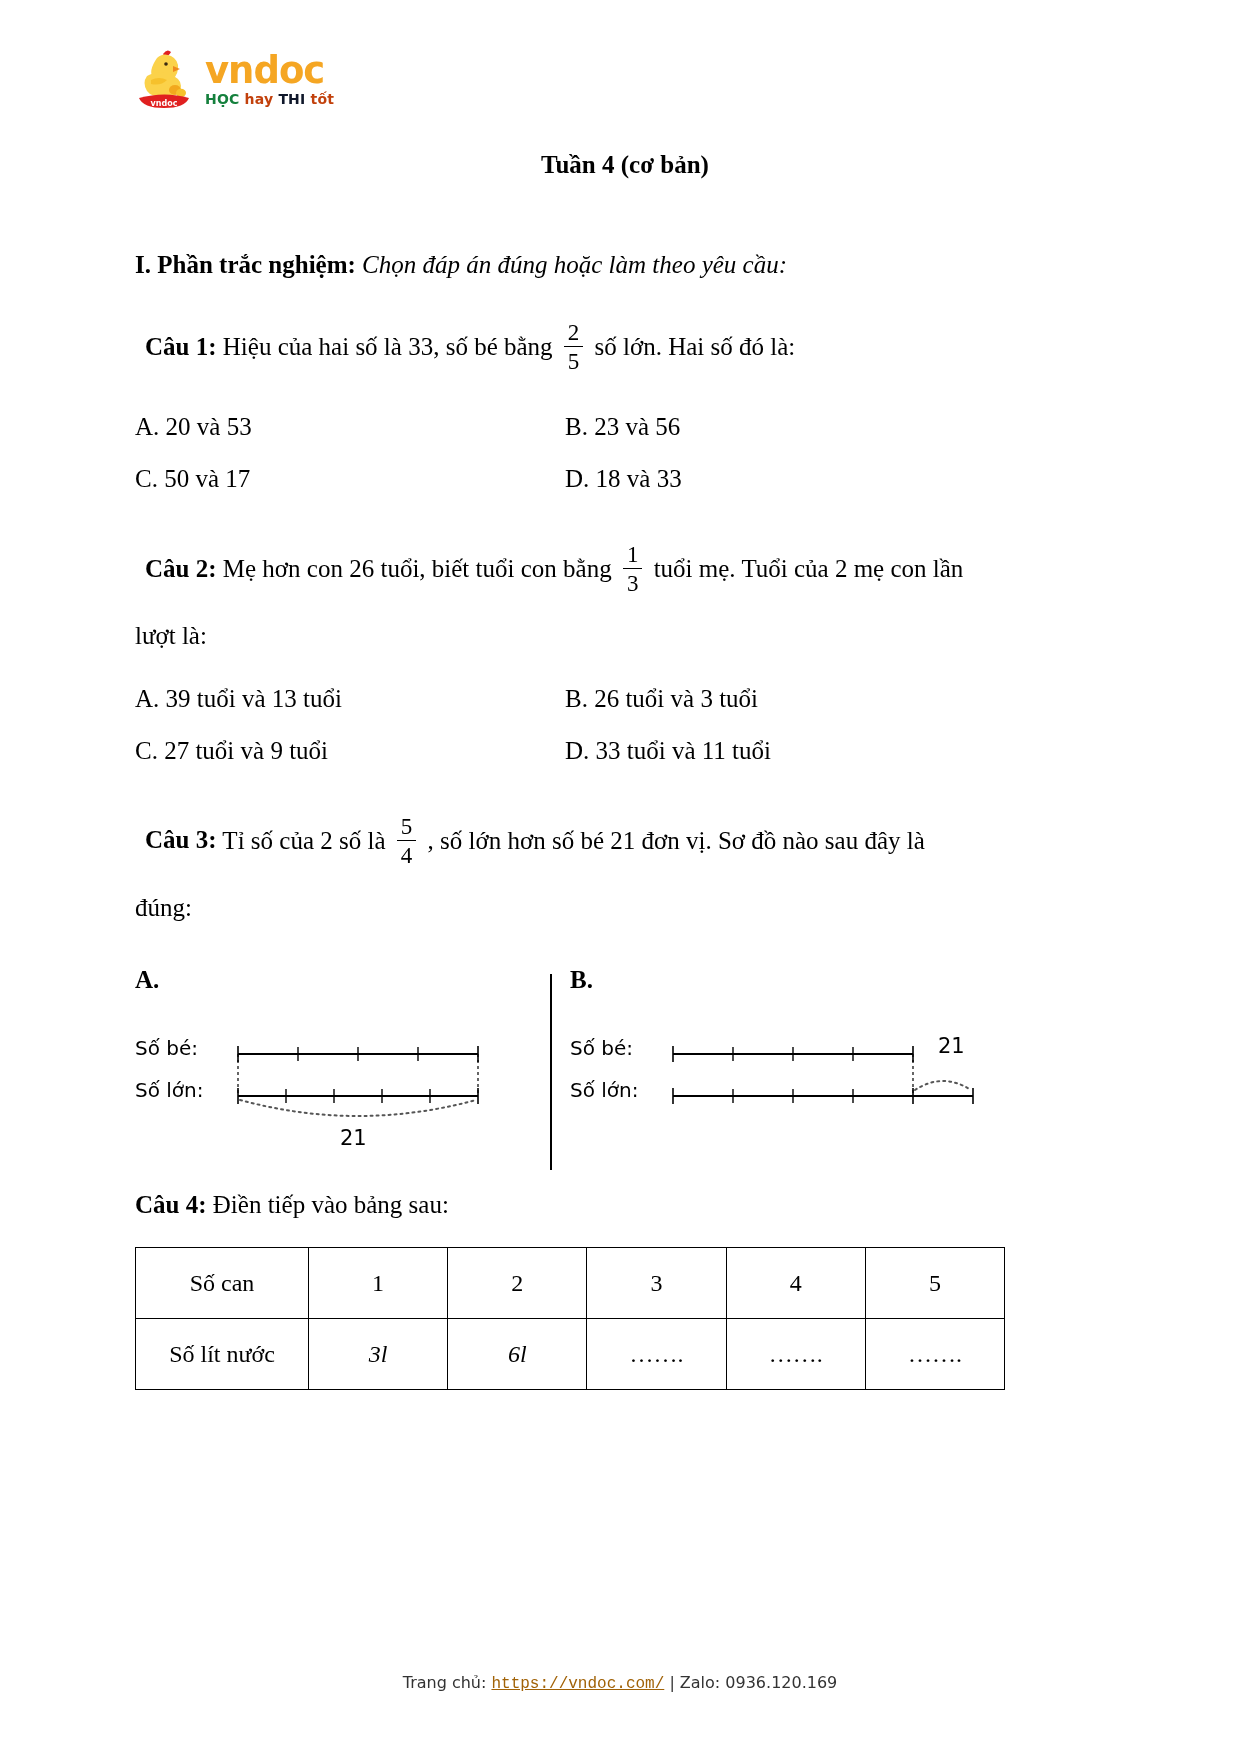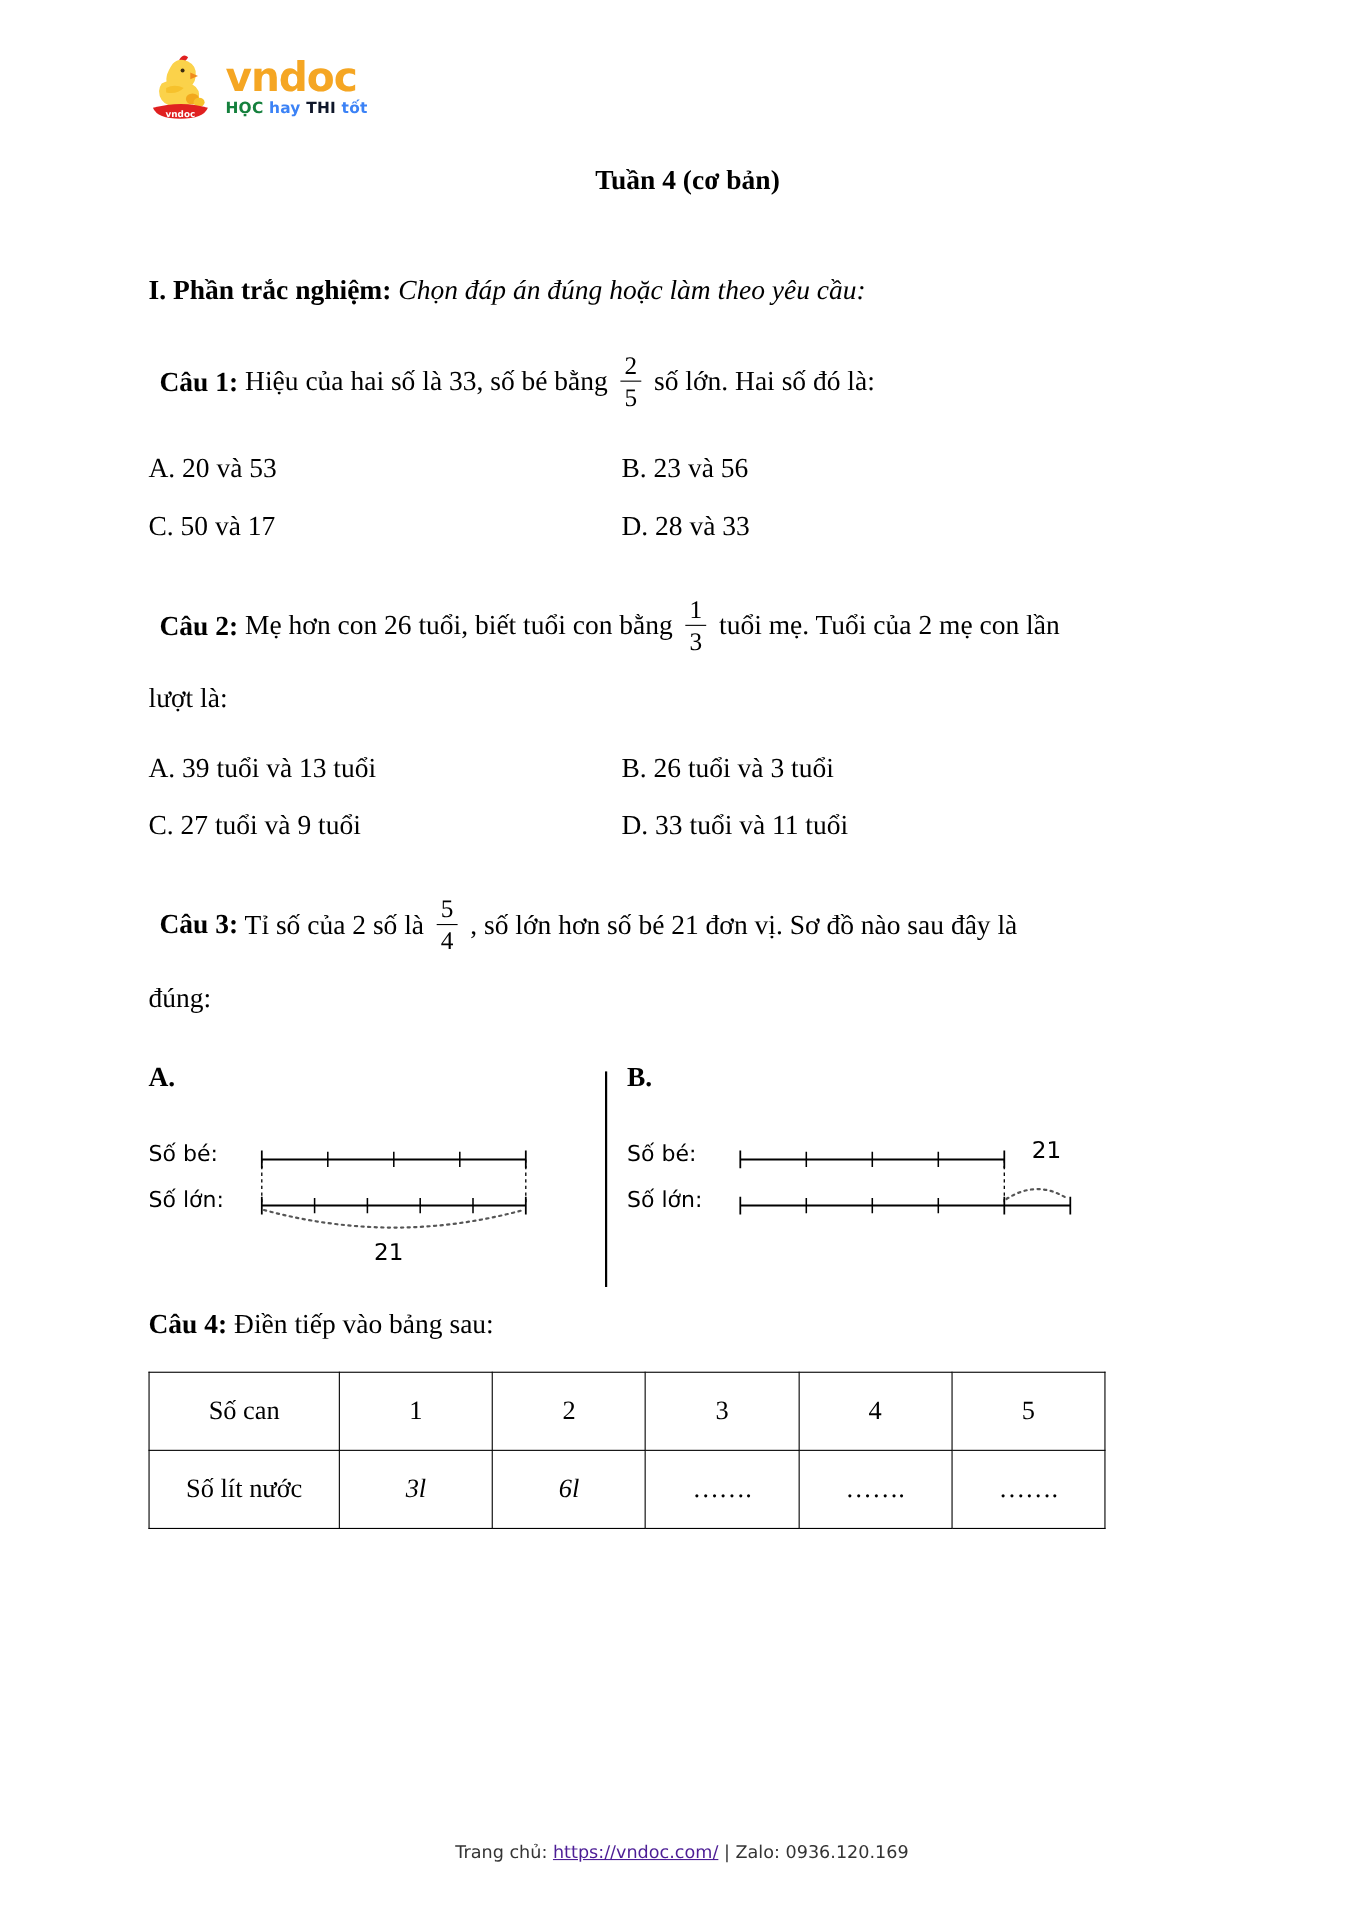--- a/index.html
+++ b/index.html
@@ -22,21 +22,21 @@
   .logo-row{height:78px;display:flex;align-items:center;gap:10px;}
   .logo-mark{position:relative;width:60px;height:66px;flex:none;}
   .logo-text{display:flex;flex-direction:column;line-height:1;}
   .logo-word{
     font-family:"DejaVu Sans", sans-serif;
     font-weight:bold;font-size:37px;color:#f5a623;letter-spacing:-1px;
   }
   .logo-tag{font-family:"DejaVu Sans", sans-serif;font-weight:bold;font-size:14px;margin-top:3px;letter-spacing:.2px;}
   .tag-green{color:#15803d;}
   .tag-red{color:#0f172a;}
-  .tag-dark{color:#3b82f6;}
+  .tag-dark{color:#c2410c;}
 
   
   .doc-title{
     text-align:center;font-weight:bold;font-size:25px;
     margin-top:22px;letter-spacing:.1px;
   }
   .doc-subtitle{
     text-align:center;font-weight:bold;font-size:25px;
     margin-top:33px;
   }
@@ -93,21 +93,21 @@
     font-size:24px;
   }
   table.fill td.head{width:170px;}
   .ital{font-style:italic;}
 
   
   .footer{
     position:absolute;left:0;right:0;bottom:62px;text-align:center;
     font-family:"DejaVu Sans", sans-serif;font-size:16px;color:#333;
   }
-  .footer a{color:#4c1d95;text-decoration:underline;}
+  .footer a{color:#a16207;text-decoration:underline;font-family:Liberation Mono, monospace;}
 </style>
 </head>
 <body>
 
 <div class="page">
 
   <div class="logo-row">
     <div class="logo-mark">
       <svg width="60" height="66" viewBox="0 0 60 66" aria-hidden="true">
         <path d="M28 8 q4 -6 8 -2 q-2 4 -6 5 z" fill="#e02020"></path>
@@ -148,21 +148,21 @@
       <span class="den">5</span>
     </span>
     <span>số lớn. Hai số đó là:</span>
   </div>
   <div class="opts">
     <div class="col">A. 20 và 53</div>
     <div class="col second">B. 23 và 56</div>
   </div>
   <div class="opts" style="margin-top:24px;">
     <div class="col">C. 50 và 17</div>
-    <div class="col second">D. 28 và 33</div>
+    <div class="col second">D. 18 và 33</div>
   </div>
 
   <div class="q" style="margin-top:52px;">
     <span class="lead">Câu 2:</span>
     <span>Mẹ hơn con 26 tuổi, biết tuổi con bằng</span>
     <span class="frac">
       <span class="num">1</span>
       <span class="den">3</span>
     </span>
     <span>tuổi mẹ. Tuổi của 2 mẹ con lần</span>

